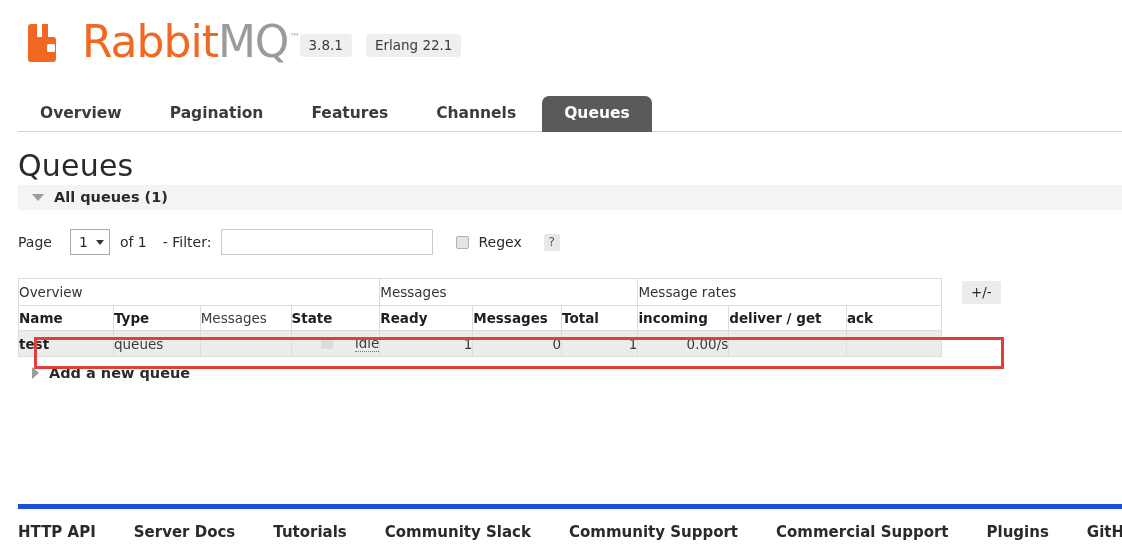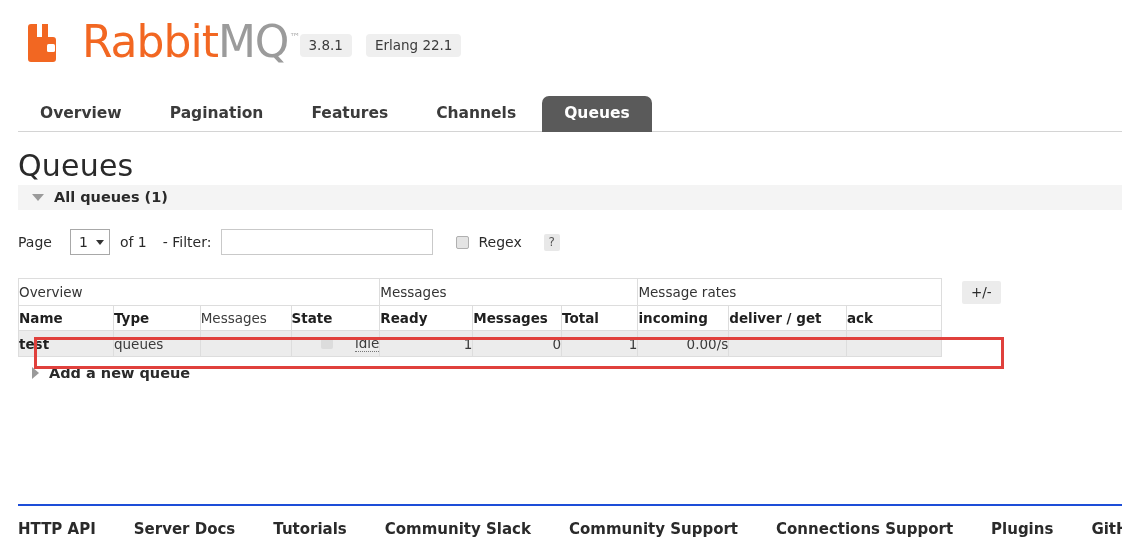--- a/index.html
+++ b/index.html
@@ -152,21 +152,21 @@
   }
 
   
   .addq { display:flex; align-items:center; margin-top: 8px; }
   .addq-label { font-size: 14.5px; font-weight: bold; color: #2a2a2a; }
 
   
   .footer {
     position: absolute; left: 18px; top: 504px;
     width: 1104px;
-    border-top: 2px solid #1d4ed8;
+    border-top: 5px solid #1d4ed8;
     padding-top: 14px;
     display:flex; align-items:center;
   }
   .flink {
     font-size: 15px; font-weight: bold; color: #2a2a2a;
     margin-right: 38px; white-space: nowrap;
   }
   .flink:last-child { margin-right: 0; }
 </style>
 </head>
@@ -282,18 +282,18 @@
     </div>
 
   </div>
 
   <div class="footer">
     <span class="flink">HTTP API</span>
     <span class="flink">Server Docs</span>
     <span class="flink">Tutorials</span>
     <span class="flink">Community Slack</span>
     <span class="flink">Community Support</span>
-    <span class="flink">Connections Support</span>
+    <span class="flink">Commercial Support</span>
     <span class="flink">Plugins</span>
     <span class="flink">GitHub</span>
   </div>
 
 </div>
 
 </body></html>

